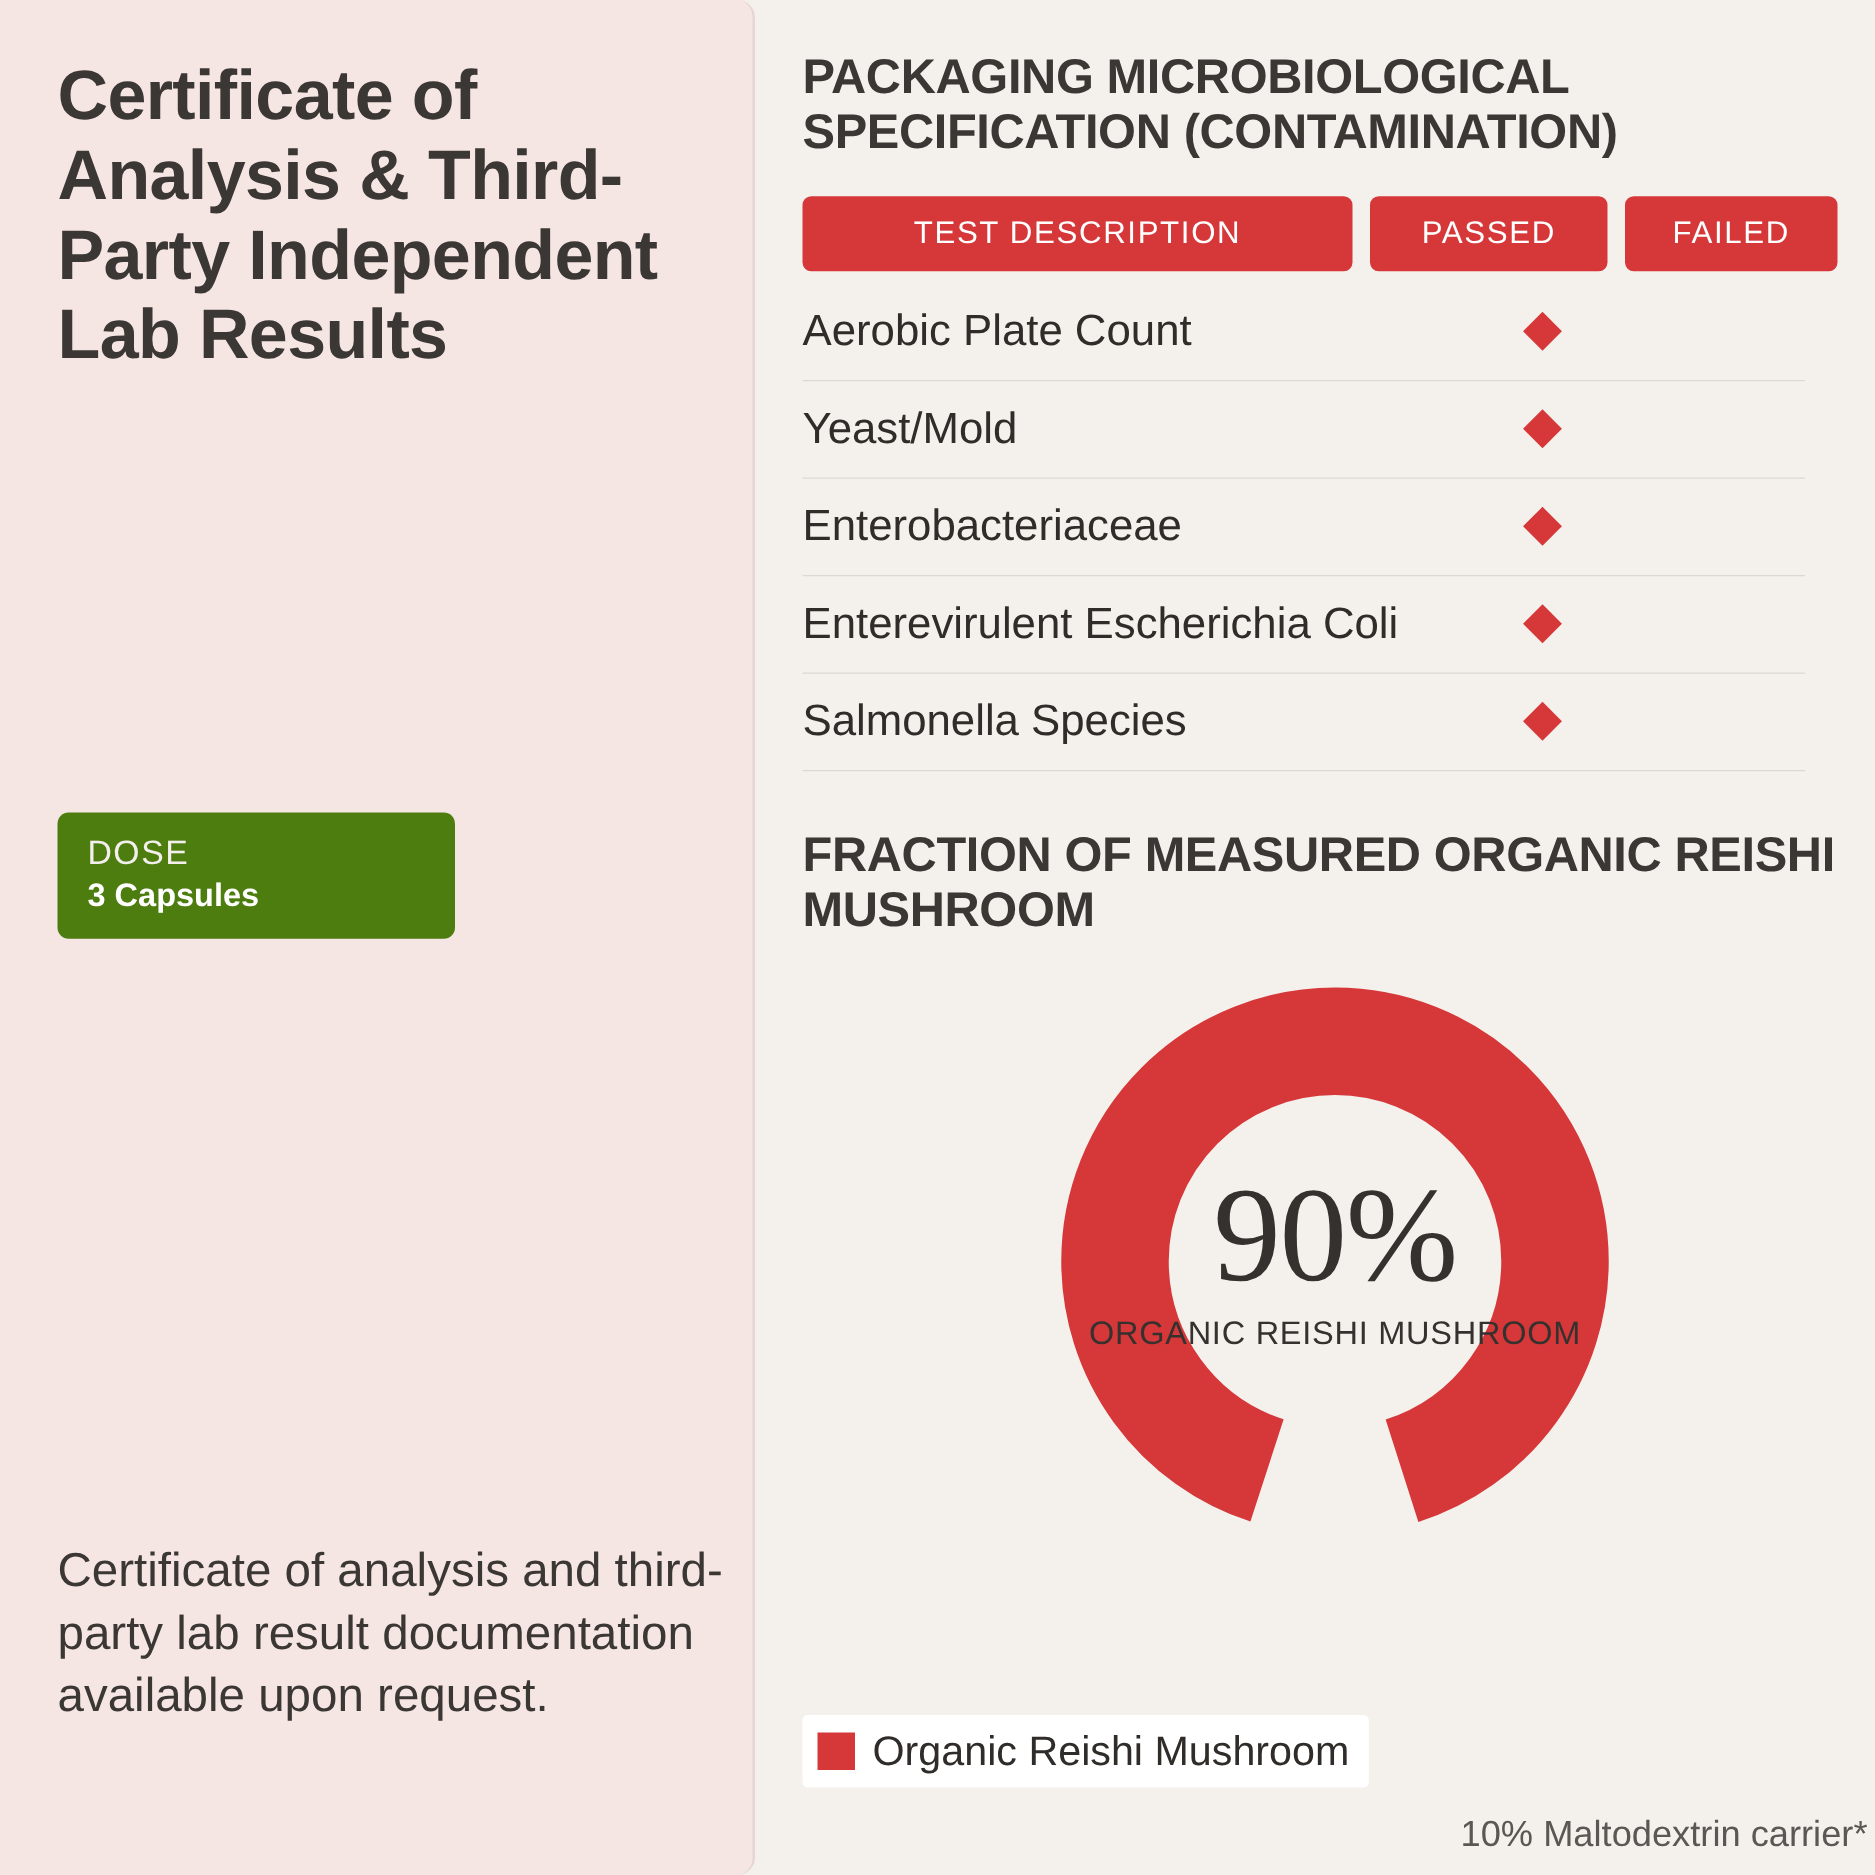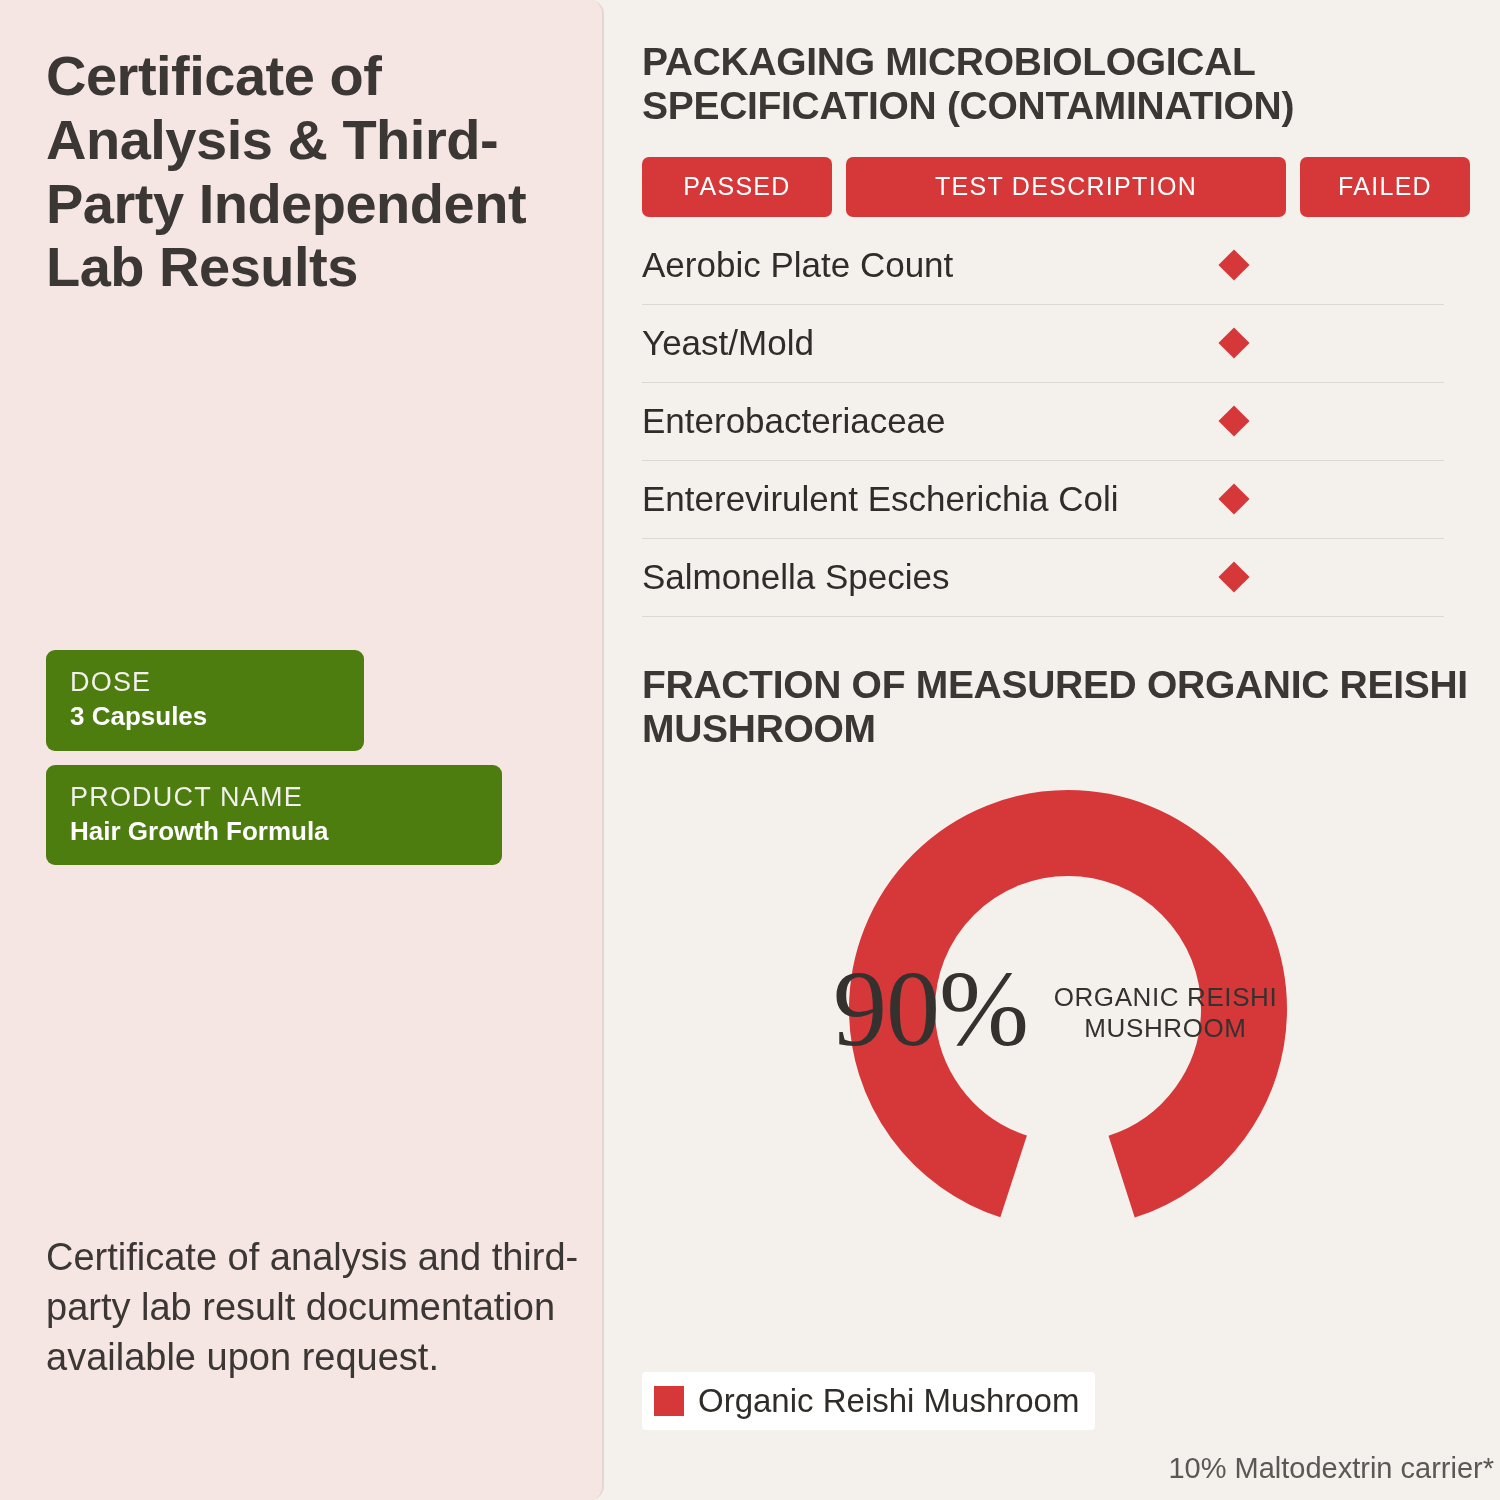--- a/index.html
+++ b/index.html
@@ -152,21 +152,21 @@
     position: relative;
     width: 470px;
     height: 470px;
     margin: 22px auto 0 auto;
     left: 12px;
   }
   .donut-center {
     position: absolute;
     left: 0; top: 0; right: 0; bottom: 0;
     display: flex;
-    flex-direction: row;
+    flex-direction: column;
     align-items: center;
     justify-content: center;
     pointer-events: none;
   }
   .donut-pct {
     font-family: "Liberation Serif", serif;
     font-size: 108px;
     color: #35312e;
     line-height: 1;
     letter-spacing: -1px;
@@ -213,36 +213,32 @@
 <div id="page">
 
   <div class="left-panel">
     <div class="main-title">Certificate of Analysis &amp; Third-Party Independent Lab Results</div>
 
     <div class="badge-stack">
       <div class="badge badge-dose">
         <span class="badge-label">DOSE</span>
         <span class="badge-value">3 Capsules</span>
       </div>
-      <div class="badge badge-product">
-        <span class="badge-label">PRODUCT NAME</span>
-        <span class="badge-value">Hair Growth Formula</span>
-      </div>
     </div>
 
     <div class="footnote-left">Certificate of analysis and third-party lab result documentation available upon request.</div>
   </div>
 
   <div class="right-panel">
 
     <div class="section-title">PACKAGING MICROBIOLOGICAL SPECIFICATION (CONTAMINATION)</div>
 
     <div class="table-head">
+      <div class="pill pill-desc">TEST DESCRIPTION</div>
       <div class="pill pill-passed">PASSED</div>
-      <div class="pill pill-desc">TEST DESCRIPTION</div>
       <div class="pill pill-failed">FAILED</div>
     </div>
 
     <div class="spec-table">
 
       <div class="spec-row">
         <div class="spec-name">Aerobic Plate Count</div>
         <div class="spec-mark">
             <span class="diamond"></span>
           </div>

